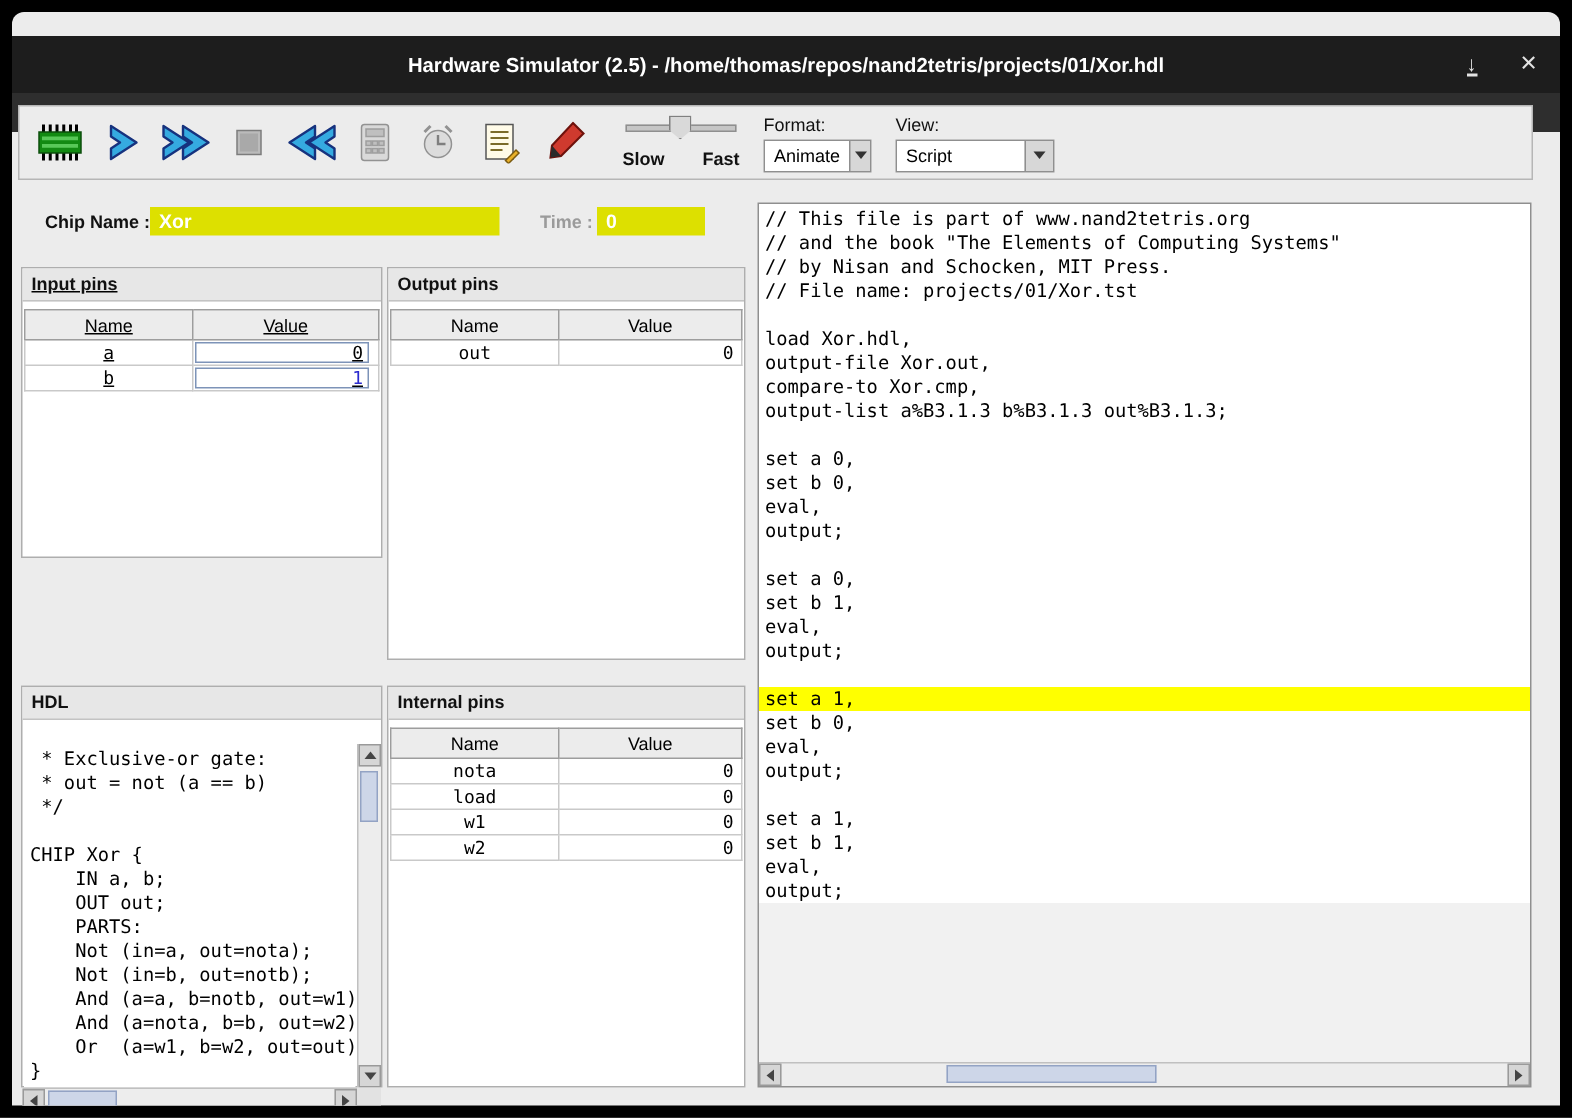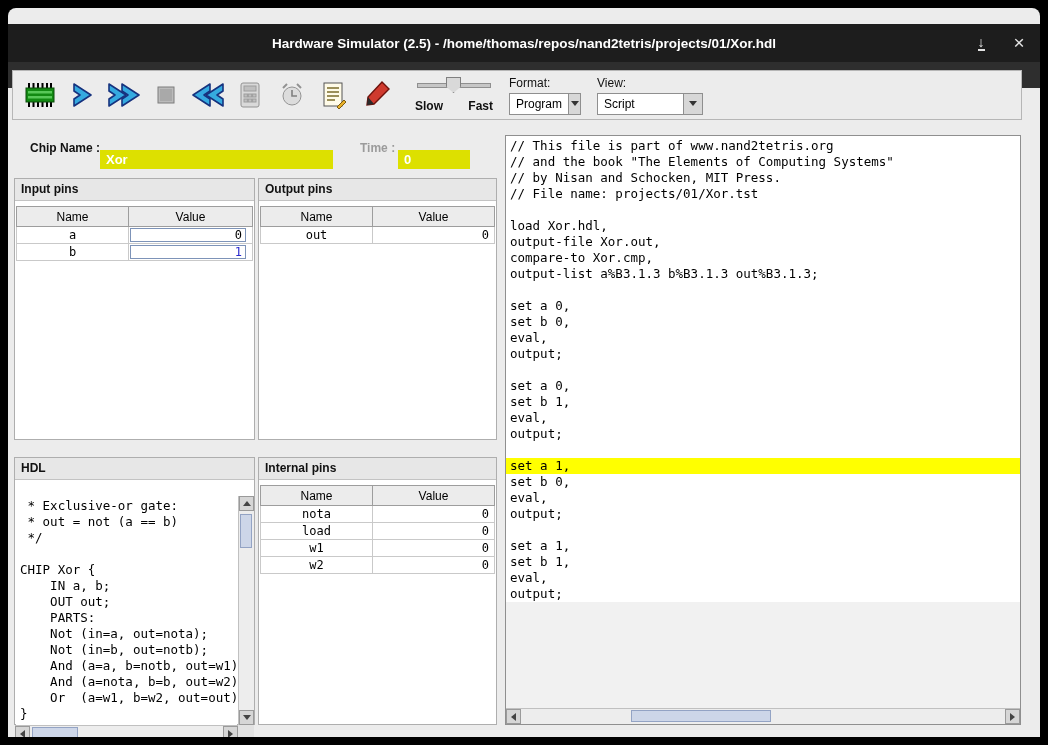--- a/index.html
+++ b/index.html
@@ -37,21 +37,21 @@
   .combo-label{margin-bottom:3px;}
   .combo{height:22px;border:1px solid #8f8f8f;background:#fff;display:flex;align-items:center;box-sizing:border-box;}
   .combo-text{padding:0 6px;flex:1;white-space:nowrap;font-size:12px;color:#000;}
   .combo-arrow{width:18px;align-self:stretch;background:#d7d7d7;border-left:1px solid #8f8f8f;display:flex;align-items:center;justify-content:center;}
   .combo-arrow i{display:block;width:0;height:0;border:4px solid transparent;border-top:5px solid #333;margin-top:4px;}
 
   
   .chip-row{position:absolute;left:0;top:130px;width:497px;height:24px;}
   .chip-label{position:absolute;left:22px;top:3px;font-size:12px;font-weight:bold;color:#111;}
   .time-label{position:absolute;left:352px;top:3px;font-size:12px;font-weight:bold;color:#9b9b9b;}
-  .yellow-field{position:absolute;top:12px;height:19px;line-height:19px;color:#fff;font-weight:bold;font-size:13px;padding-left:6px;box-sizing:border-box;background:#dde000;}
+  .yellow-field{position:absolute;top:0;height:19px;line-height:19px;color:#fff;font-weight:bold;font-size:13px;padding-left:6px;box-sizing:border-box;background:#dde000;}
   .chip-name-field{left:92px;width:233px;}
   .time-field{left:390px;width:72px;}
 
   
   .panel{position:absolute;background:#fff;border:1px solid #aeaeae;box-sizing:border-box;}
   .panel-title{height:21px;line-height:21px;background:#e7e7e7;border-bottom:1px solid #c3c3c3;font-weight:bold;font-size:12px;padding-left:6px;color:#111;}
   .panel-body{padding:5px 1px 0 1px;}
 
   
   .pin-table{width:100%;border-collapse:collapse;table-layout:fixed;}
@@ -226,21 +226,21 @@
         <div class="slider-labels">
           <span>Slow</span>
           <span>Fast</span>
         </div>
       </div>
 
 
       <div class="combo-group">
         <span class="combo-label">Format:</span>
         <div class="combo" style="width:72px;">
-          <span class="combo-text">Program</span>
+          <span class="combo-text">Animate</span>
           <span class="combo-arrow">
               <i></i>
             </span>
         </div>
       </div>
 
       <div class="combo-group">
         <span class="combo-label">View:</span>
         <div class="combo" style="width:106px;">
           <span class="combo-text">Script</span>
@@ -251,21 +251,21 @@
       </div>
     </div>
 
     <div class="chip-row">
       <span class="chip-label">Chip Name :</span>
       <div class="yellow-field chip-name-field" style="background: rgb(221, 224, 0);"><span>Xor</span></div>
       <span class="time-label">Time :</span>
       <div class="yellow-field time-field" style="background: rgb(221, 224, 0);"><span>0</span></div>
     </div>
 
-    <div class="panel" style="left:6px;top:170px;width:241px;height:262px;">
+    <div class="panel" style="left:6px;top:170px;width:241px;height:194px;text-decoration:underline;">
       <div class="panel-title">Input pins</div>
       <div class="panel-body">
         <table class="pin-table">
           <colgroup>
               <col style="width:112px;">
               <col>
             </colgroup>
           <thead>
               <tr>
             <th>Name</th>

